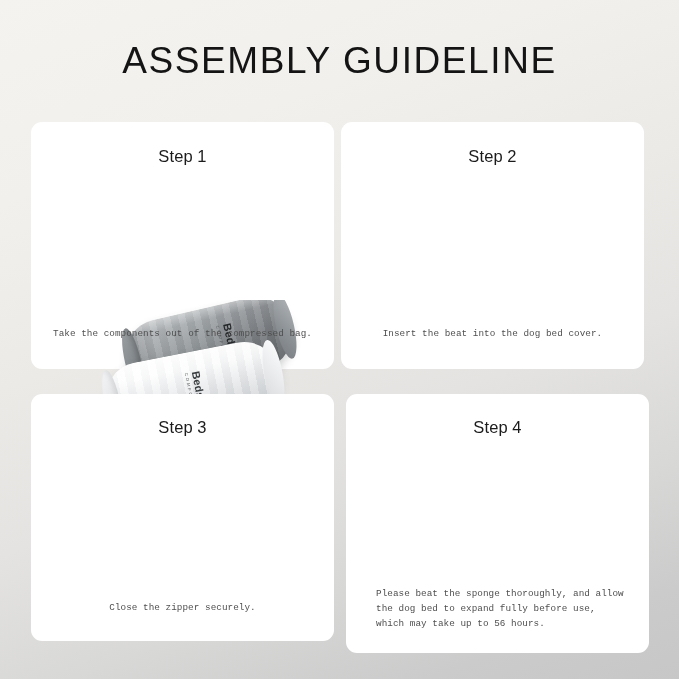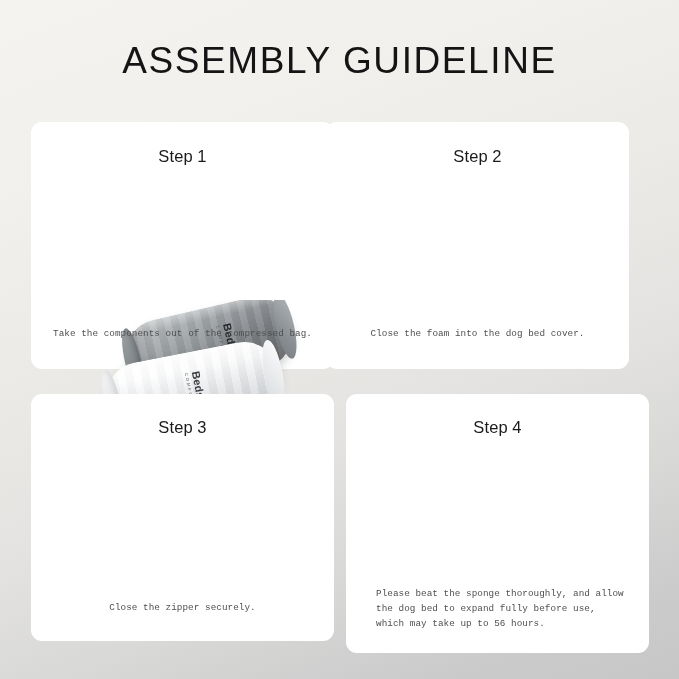--- a/index.html
+++ b/index.html
@@ -32,21 +32,21 @@
     font-family:"Liberation Sans", sans-serif;
   }
 
   
   .card {
     position:absolute;
     background:#fff;
     border-radius:11px;
   }
   #card1 { left:31px;  top:122px; width:303px; height:247px; }
-  #card2 { left:326px; top:122px; width:303px; height:247px; }
+  #card2 { left:341px; top:122px; width:303px; height:247px; }
   #card3 { left:31px;  top:394px; width:303px; height:247px; }
   #card4 { left:346px; top:394px; width:303px; height:259px; }
 
   .step-title {
     position:absolute; left:0; width:100%; text-align:center;
     font-size:16.5px; font-weight:400; color:#1b1b1b;
     letter-spacing:.1px;
   }
   #card1 .step-title, #card2 .step-title { top:25px; }
   #card3 .step-title, #card4 .step-title { top:24px; }
@@ -168,21 +168,21 @@
         </div>
       </div>
     </div>
 
     <div class="caption center">Take the components out of the compressed bag.</div>
   </div>
 
   <div class="card" id="card2">
     <div class="step-title">Step 2</div>
 
-    <div class="caption center">Close the foam into the dog bed cover.</div>
+    <div class="caption center">Insert the beat into the dog bed cover.</div>
   </div>
 
   <div class="card" id="card3">
     <div class="step-title">Step 3</div>
 
     <div class="caption center">Close the zipper securely.</div>
   </div>
 
   <div class="card" id="card4">
     <div class="step-title">Step 4</div>

